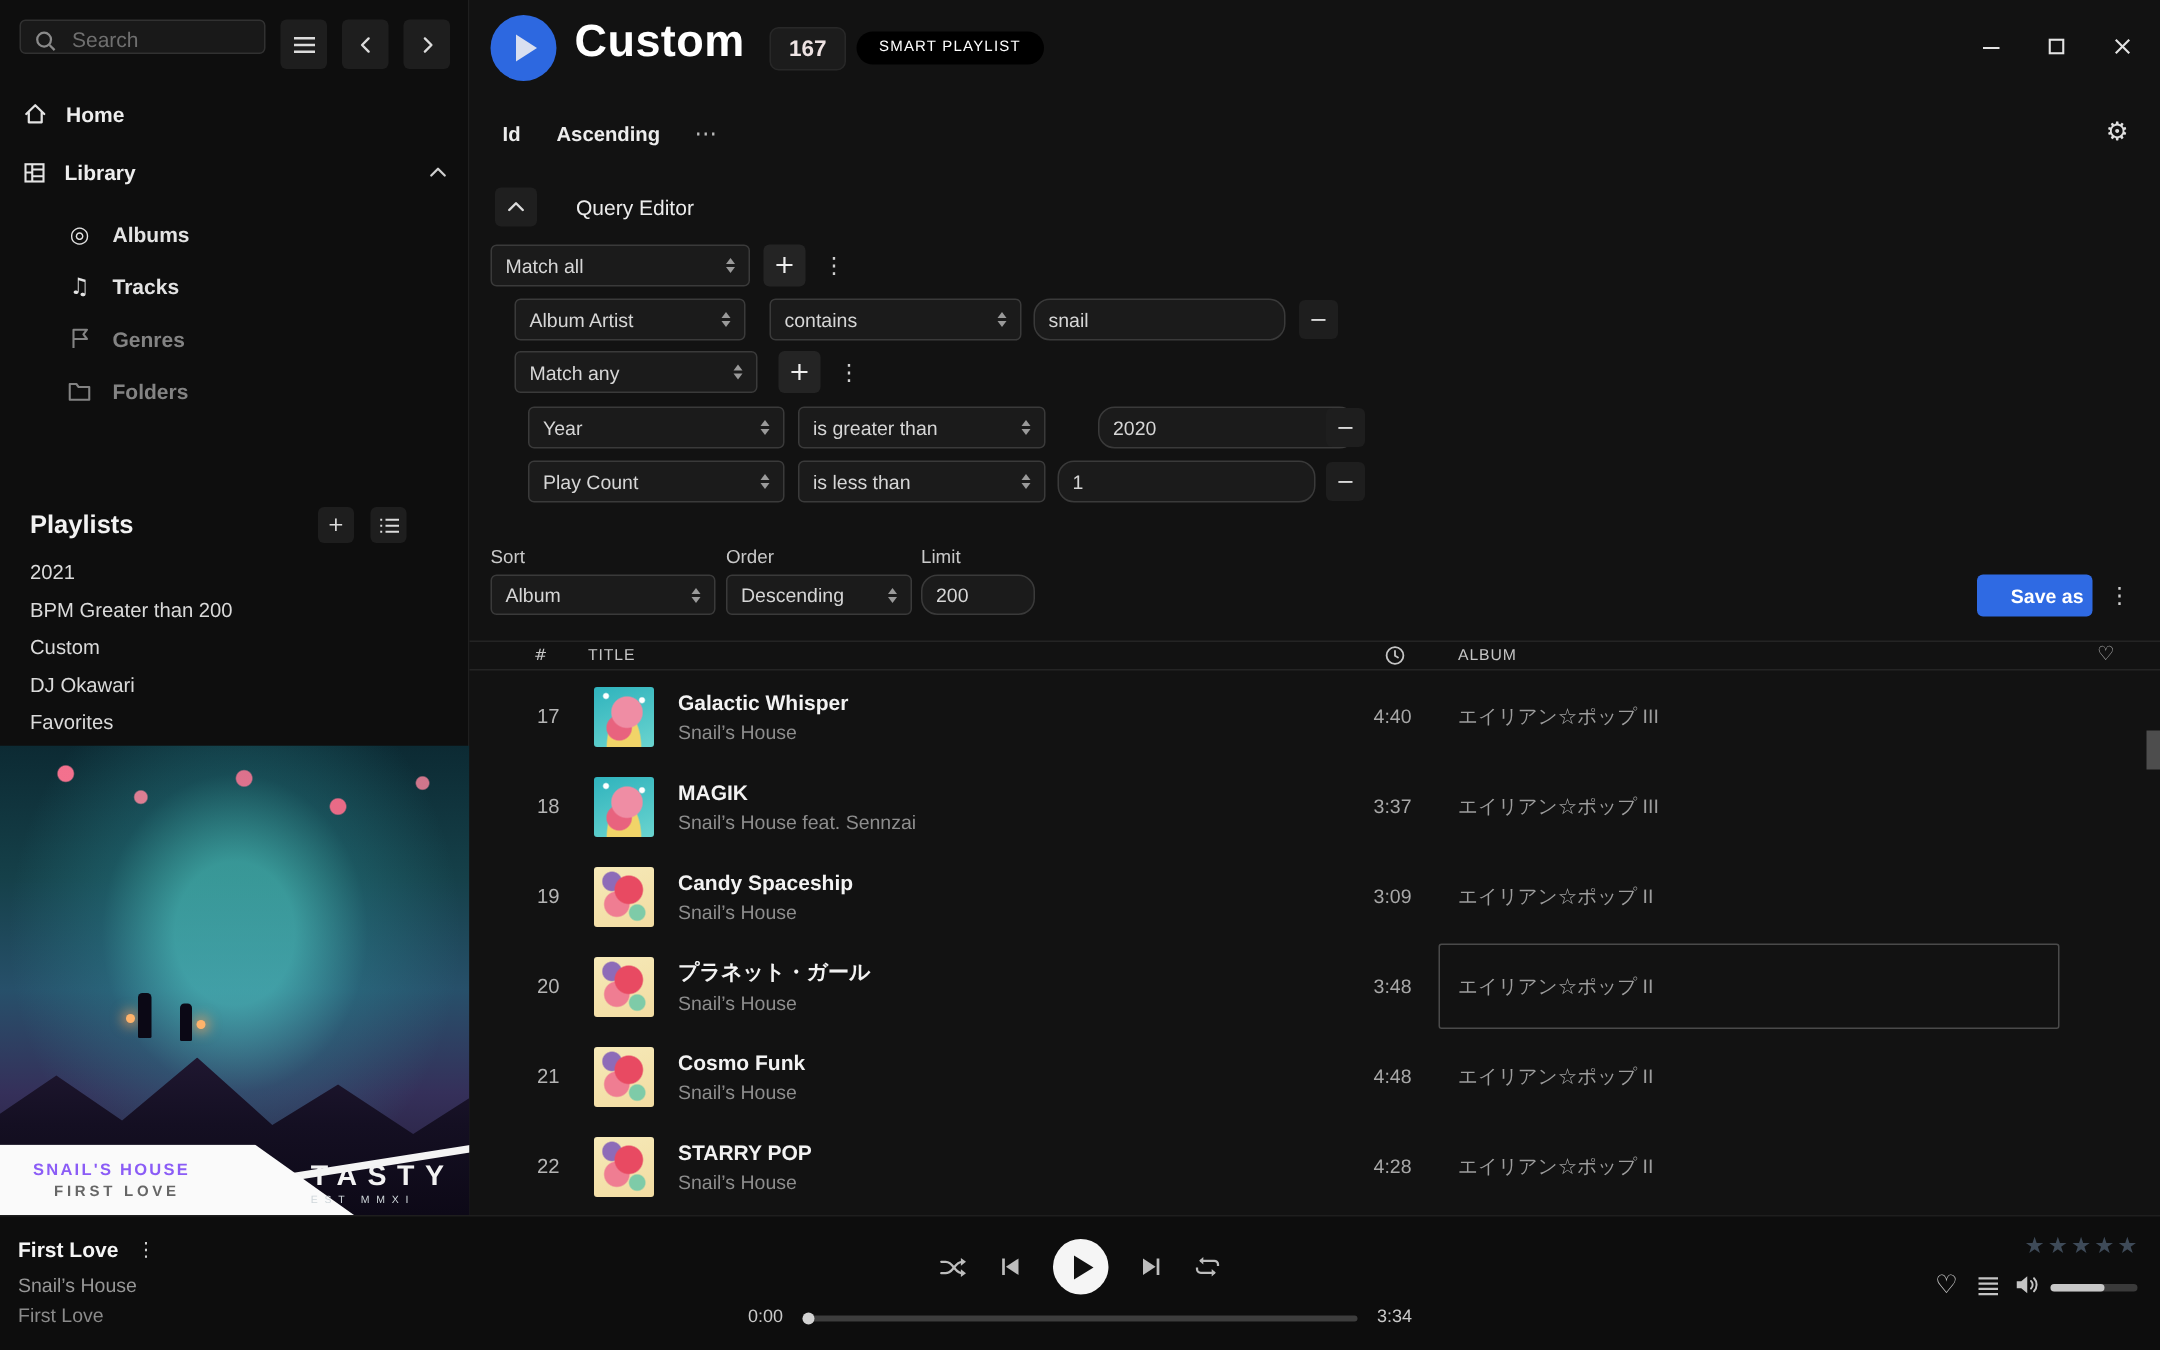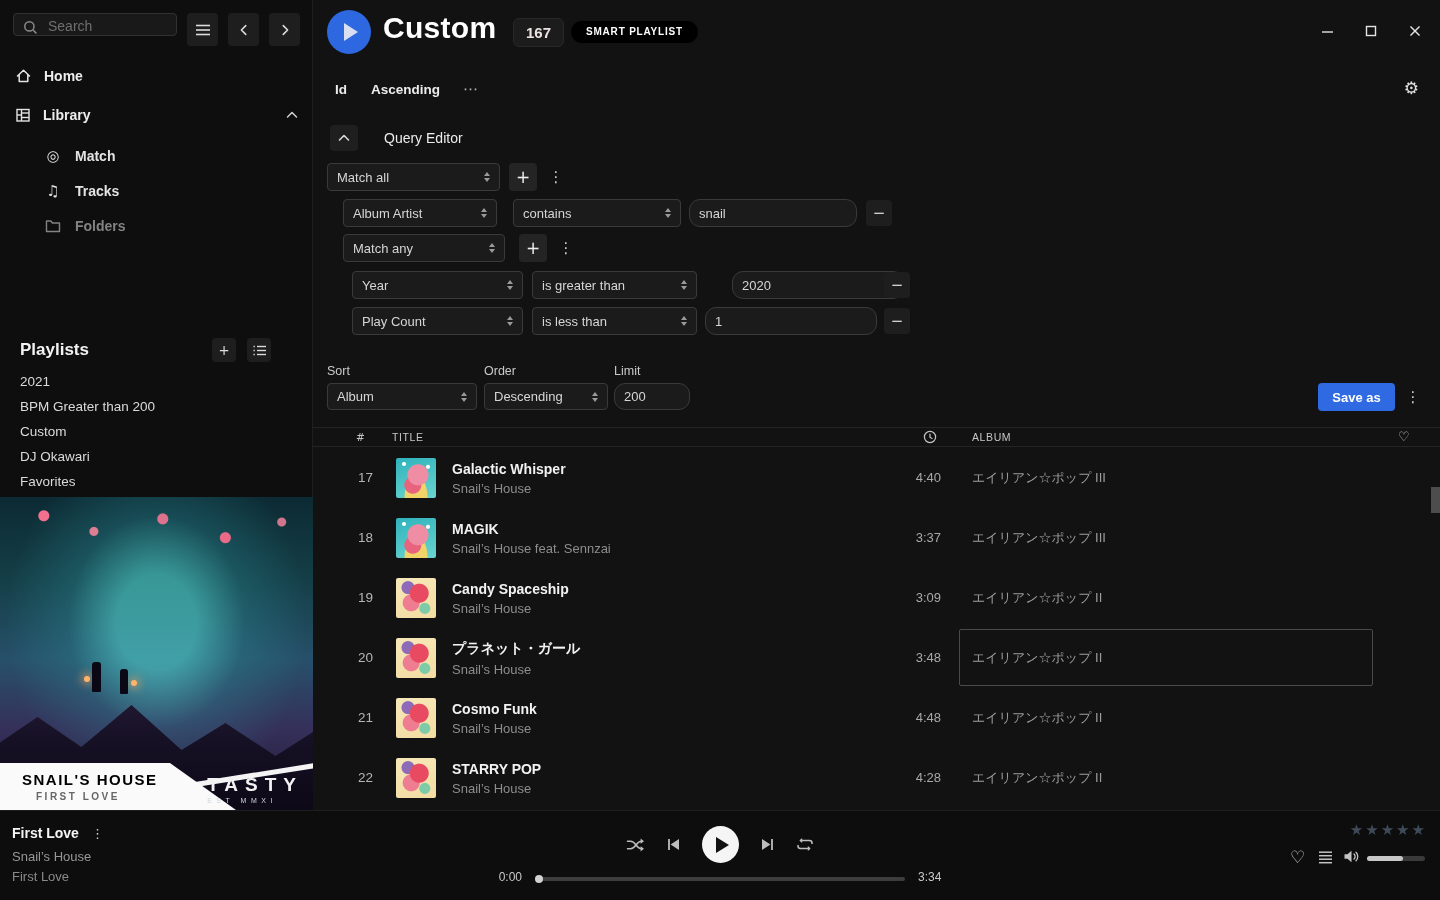--- a/index.html
+++ b/index.html
@@ -48,38 +48,38 @@
     clip-path:polygon(0 55%,12% 38%,26% 58%,42% 30%,58% 60%,72% 42%,88% 64%,100% 48%,100% 100%,0 100%);}
   .fig{position:absolute;background:#0b0815;border-radius:3px 3px 1px 1px;}
   .fig1{left:92px;bottom:118px;width:9px;height:30px;}
   .fig2{left:120px;bottom:116px;width:8px;height:25px;}
   .lantern{position:absolute;width:6px;height:6px;border-radius:50%;background:#ffb36b;box-shadow:0 0 8px 3px rgba(255,160,90,.55);}
   .lan1{left:84px;bottom:128px;} .lan2{left:131px;bottom:124px;}
   .art-stripe{position:absolute;left:152px;bottom:30px;width:175px;height:5px;background:#f4f4f4;transform:rotate(-9deg);}
   .banner{position:absolute;left:0;bottom:0;width:236px;height:47px;background:#fafafa;
           clip-path:polygon(0 0,72% 0,100% 100%,0 100%);display:flex;flex-direction:column;
           justify-content:center;padding-left:22px;box-sizing:border-box;}
-  .banner-artist{font-size:15px;font-weight:800;color:#000000;letter-spacing:1.5px;}
+  .banner-artist{font-size:11px;font-weight:800;color:#8b5cf6;letter-spacing:1.5px;}
   .banner-title{font-size:10px;font-weight:700;color:#666;letter-spacing:2.5px;margin-top:3px;margin-left:14px;}
   .tasty{position:absolute;right:10px;bottom:6px;text-align:left;}
   .tasty-main{font-size:19px;font-weight:600;letter-spacing:7px;color:#f2f2f2;}
   .tasty-sub{font-size:7px;letter-spacing:4.5px;color:#cfd6da;margin-top:1px;}
 
   
   .main{position:absolute;left:313px;top:0;width:1127px;height:810px;background:#121212;}
   .play-hero{position:absolute;left:14px;top:10px;width:44px;height:44px;border-radius:50%;
              background:#2d68e0;border:0;cursor:pointer;display:flex;align-items:center;justify-content:center;}
   .play-hero .tri{width:0;height:0;border-left:14px solid #d9dff0;border-top:9px solid transparent;
              border-bottom:9px solid transparent;margin-left:4px;}
   .page-title{position:absolute;left:70px;top:11px;font-size:30px;font-weight:800;color:#fff;letter-spacing:.3px;}
   .count-badge{position:absolute;left:200px;top:18px;height:27px;line-height:27px;padding:0 12px;
                background:#1c1c1c;border:1px solid #282828;border-radius:6px;font-size:15px;
                font-weight:600;color:#eee3e3;}
   .smart-badge{position:absolute;left:258px;top:21px;height:22px;line-height:22px;padding:0 15px;
-               background:#000;border-radius:11px;font-size:10px;font-weight:700;letter-spacing:.8px;color:#fff;}
+               background:#000;border-radius:11px;font-size:10px;font-weight:400;letter-spacing:.8px;color:#fff;}
   .win-controls{position:absolute;right:16px;top:22px;display:flex;gap:26px;}
   .win-btn{width:18px;height:18px;background:transparent;border:0;color:#e3e3e3;cursor:pointer;
            display:flex;align-items:center;justify-content:center;padding:0;}
 
   .toolbar-btn{position:absolute;background:transparent;border:0;color:#ececec;font-weight:700;
                font-size:13.5px;cursor:pointer;padding:0;font-family:"Liberation Sans",sans-serif;}
   .tb-dots{color:#b9b9b9;font-weight:400;font-size:15px;}
   .gear-btn{position:absolute;right:21px;top:78px;background:transparent;border:0;color:#e0e0e0;
             font-size:17px;cursor:pointer;padding:0;}
 
@@ -96,21 +96,21 @@
        padding:0 9px;box-sizing:border-box;font-size:13px;color:#d6d6d6;outline:none;
        font-family:"Liberation Sans",sans-serif;}
   .sq-btn{position:absolute;width:28px;height:28px;background:#242424;border:0;border-radius:4px;
           color:#eee;font-size:17px;cursor:pointer;display:flex;align-items:center;justify-content:center;padding:0;}
   .ghost-btn{position:absolute;width:16px;height:28px;background:transparent;border:0;color:#cfcfcf;
              font-size:15px;cursor:pointer;display:flex;align-items:center;justify-content:center;padding:0;}
   .minus-btn{position:absolute;width:26px;height:26px;background:#1e1e1e;border:0;border-radius:4px;
              color:#d9d9d9;font-size:15px;cursor:pointer;display:flex;align-items:center;justify-content:center;padding:0;}
   .qe-label{position:absolute;font-size:12.5px;color:#c9c9c9;}
   .save-btn{position:absolute;left:1005px;top:383px;width:77px;height:28px;border:0;border-radius:4px;
-            color:#fff;font-size:13px;font-weight:700;cursor:pointer;font-family:"Liberation Sans",sans-serif;}
+            color:#fff;font-size:13px;font-weight:700;cursor:pointer;font-family:"Liberation Sans",sans-serif;text-align:right;}
 
   
   .t-header{position:absolute;left:0;top:427px;width:100%;height:20px;border-top:1px solid #242424;
             border-bottom:1px solid #242424;box-sizing:border-box;font-size:10.5px;letter-spacing:.6px;
             color:#c6c6c6;}
   .t-header>div{position:absolute;top:3px;cursor:pointer;}
   .t-body{position:absolute;left:0;top:448px;width:100%;}
   .trow{position:relative;height:60px;cursor:pointer;}
   .tnum{position:absolute;left:20px;top:22px;width:40px;text-align:right;font-size:13.5px;color:#b5b5b5;}
   .tart{position:absolute;left:83px;top:10px;width:40px;height:40px;border-radius:2px;}
@@ -226,25 +226,33 @@
       <span>
         <svg width="12" height="8" viewBox="0 0 12 8">
             <polyline points="1.5,6 6,1.5 10.5,6" fill="none" stroke="#cfcfcf" stroke-width="1.5" stroke-linecap="round" stroke-linejoin="round"></polyline>
           </svg>
       </span>
     </div>
 
     <div class="lib-list">
       <div class="lib-item">
         <span class="li-ico u-icon">◎</span>
-        <span>Match</span>
+        <span>Albums</span>
       </div>
       <div class="lib-item">
         <span class="li-ico u-icon">♫</span>
         <span>Tracks</span>
+      </div>
+      <div class="lib-item dim">
+        <span class="li-ico">
+          <svg width="15" height="15" viewBox="0 0 15 15">
+              <path d="M3 14V1.8h9L9.6 4.9 12 8H3" fill="none" stroke="#838383" stroke-width="1.4" stroke-linejoin="round"></path>
+            </svg>
+        </span>
+        <span>Genres</span>
       </div>
       <div class="lib-item dim">
         <span class="li-ico">
           <svg width="16" height="14" viewBox="0 0 16 14">
               <path d="M1.5 2h4.4l1.5 2h7.1v8.5H1.5z" fill="none" stroke="#838383" stroke-width="1.4" stroke-linejoin="round"></path>
             </svg>
         </span>
         <span>Folders</span>
       </div>
     </div>

